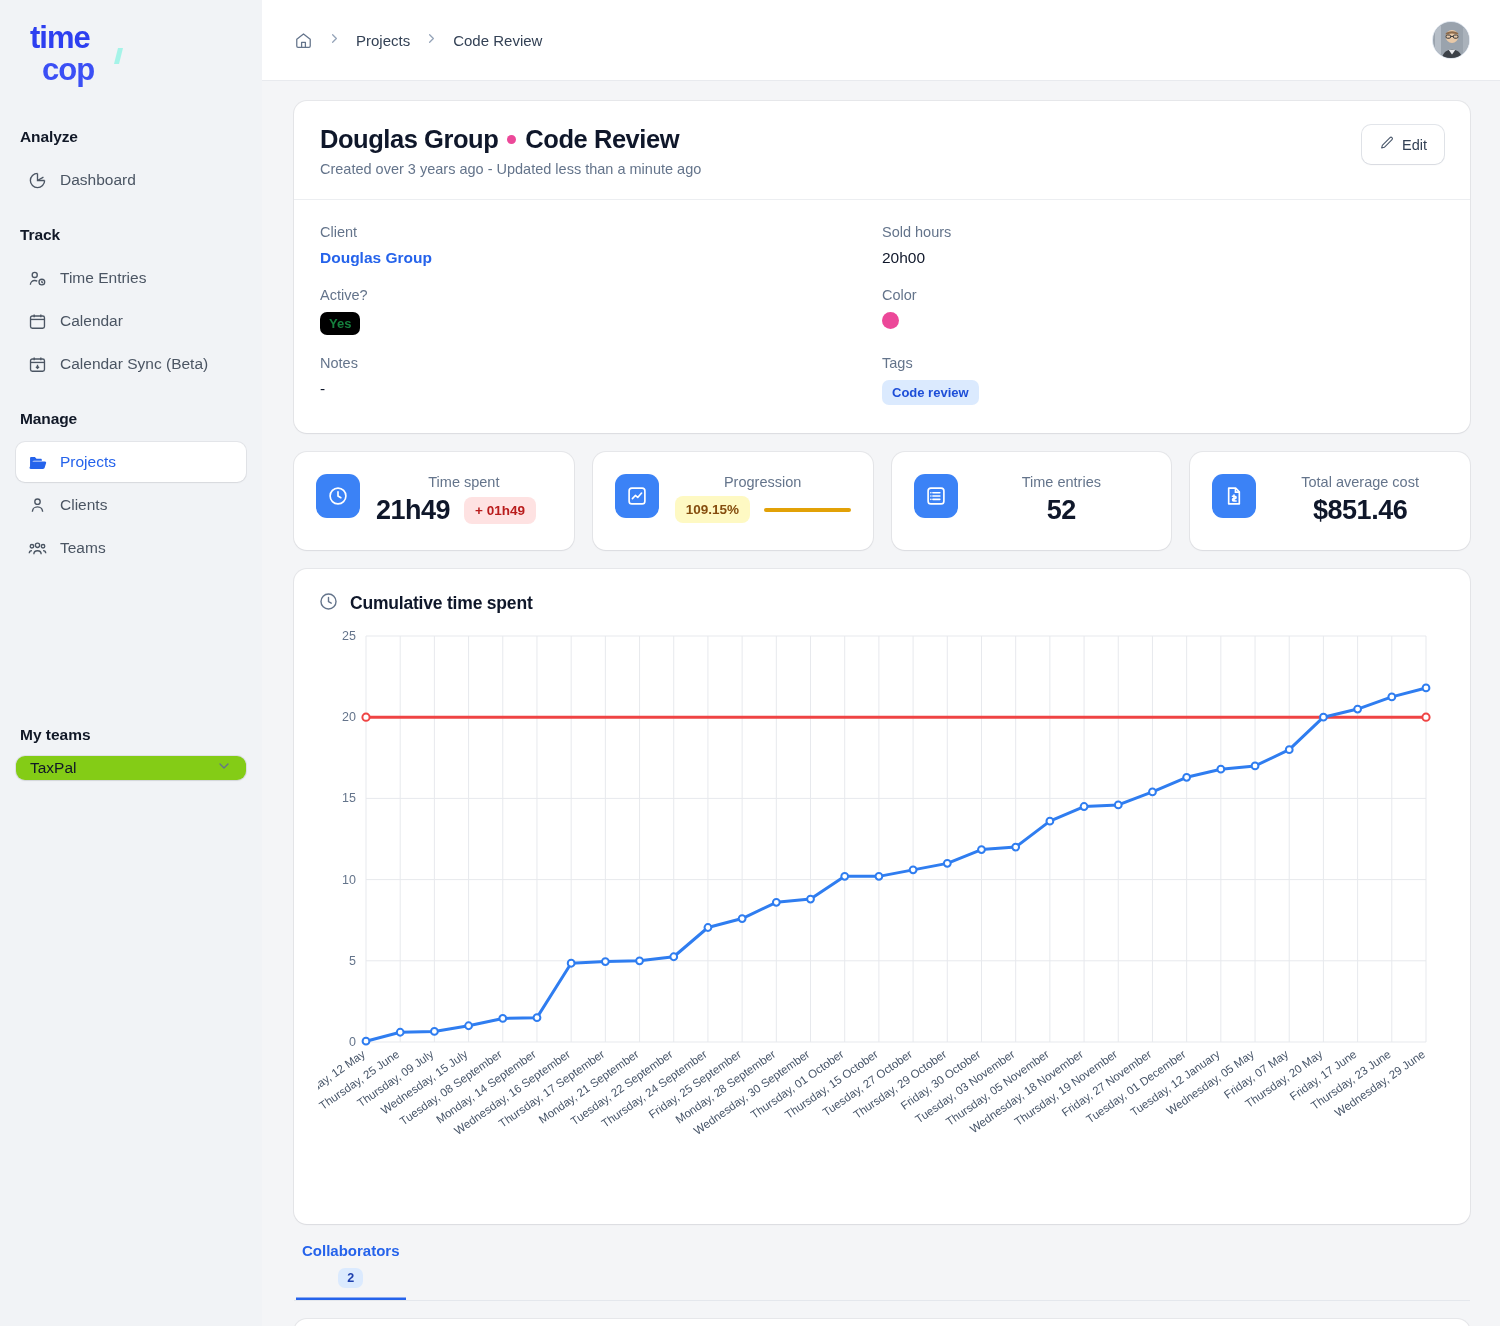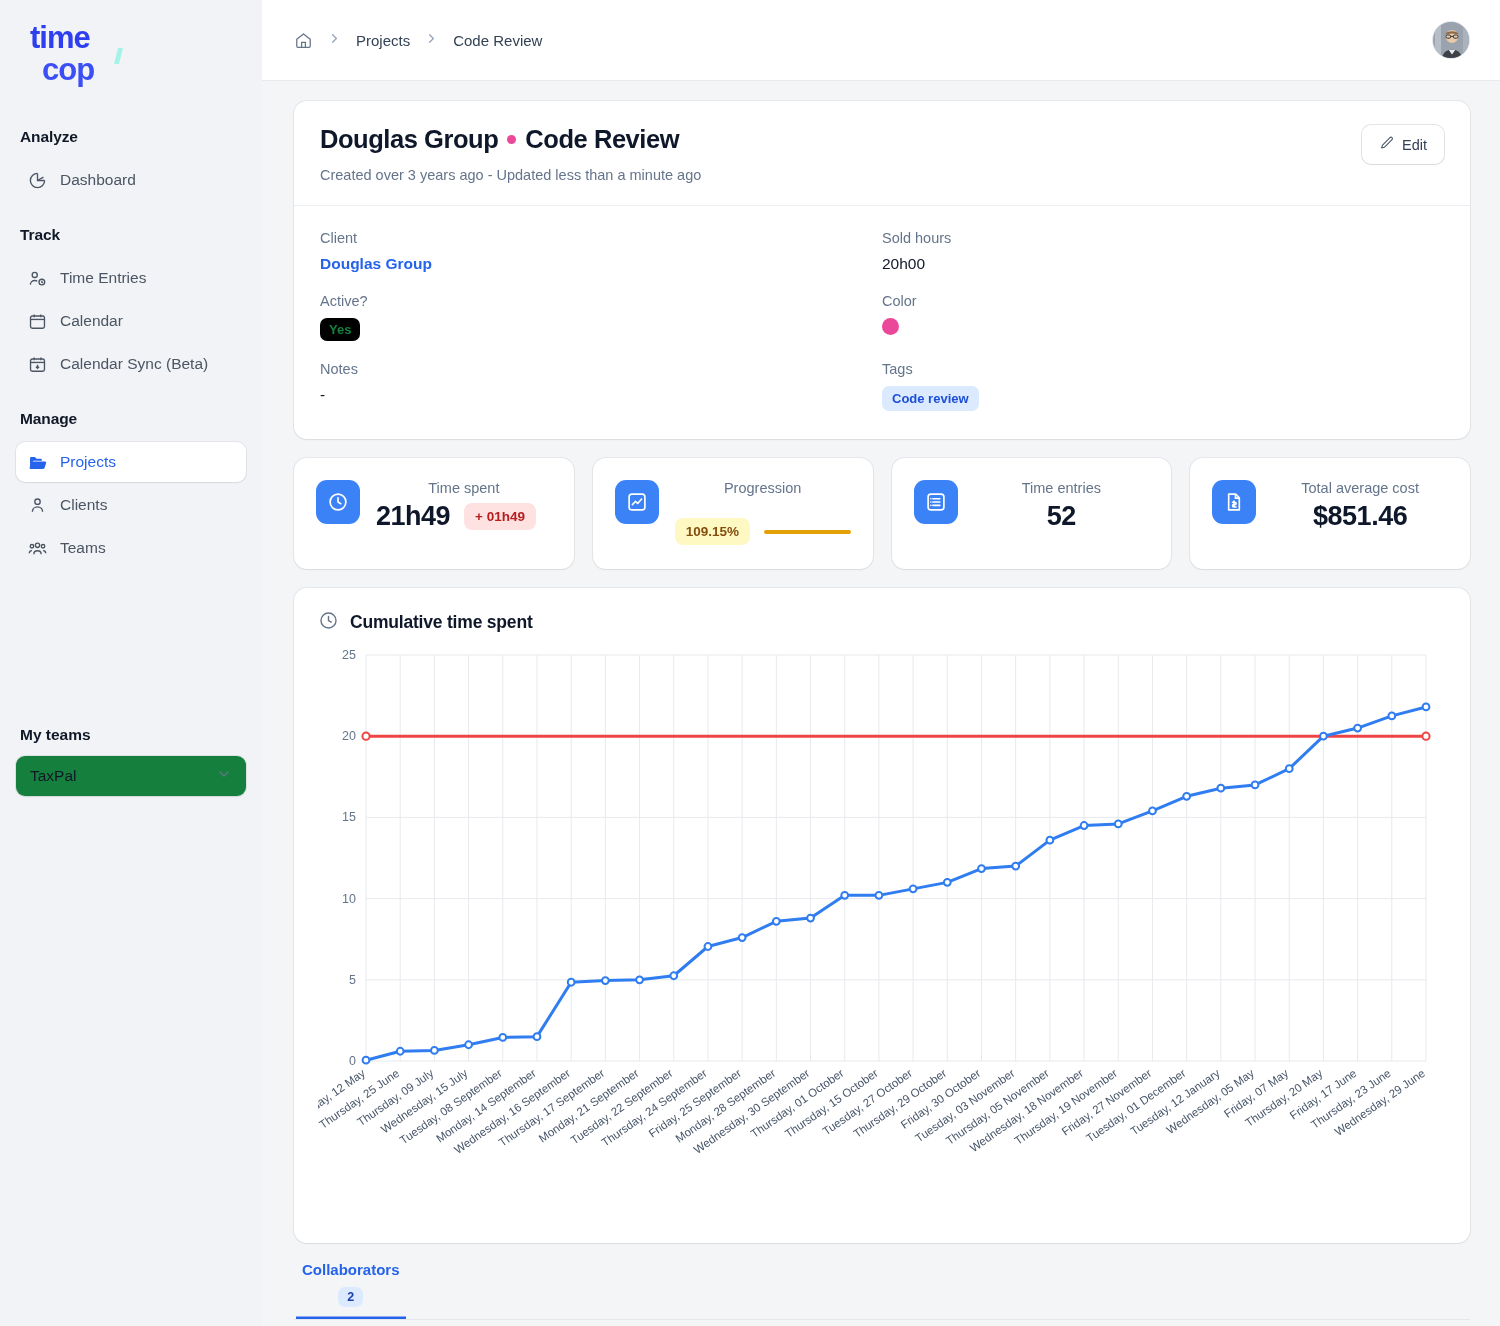--- a/index.html
+++ b/index.html
@@ -38,21 +38,21 @@
   .nav-item.active {
     background: #ffffff; color: #2563eb; font-weight: 500;
     box-shadow: 0 1px 2px rgba(16,24,40,.06), 0 0 0 1px rgba(16,24,40,.06);
   }
   .nav-item.active .ico svg { stroke: #2563eb; }
   .nav-item.active .ico svg.filled { fill: #2563eb; stroke: #2563eb; }
 
   .myteams { position: absolute; left: 16px; right: 16px; top: 726px; }
   .myteams-title { font-size: 15.5px; font-weight: 700; color:#111827; padding-left:4px; margin-bottom: 12px; }
   .team-select {
-    height: 40px; background:#15803d; border-radius: 9px;
+    height: 24px; background:#84cc16; border-radius: 9px;
     box-shadow: 0 1px 2px rgba(16,24,40,.06), 0 0 0 1px rgba(16,24,40,.08);
     display:flex; align-items:center; justify-content:space-between;
     padding: 0 14px; font-size: 15.5px; color:#111827; cursor:pointer;
   }
   .team-select .chev { color:#64748b; }
 
   
   .main { flex: 1 1 auto; background: #f4f5f7; height: 1326px; overflow: hidden; position: relative; }
   .topbar {
     height: 81px; background: #ffffff; border-bottom: 1px solid #e8eaee;
@@ -74,21 +74,21 @@
     background:#fff; border-radius: 13px;
     box-shadow: 0 1px 2px rgba(16,24,40,.05), 0 0 0 1px rgba(16,24,40,.06);
   }
 
   
   .proj-card { padding: 24px 26px 28px 26px; margin-bottom: 19px; }
   .proj-head { display:flex; align-items:flex-start; }
   .proj-titles { flex:1 1 auto; }
   .proj-title { font-size: 25.5px; font-weight: 700; color:#0f172a; letter-spacing:-0.45px; display:flex; align-items:center; gap:9px;}
   .proj-dot { width:9px; height:9px; border-radius:50%; display:inline-block; }
-  .proj-sub { font-size: 14.5px; color:#64748b; margin-top: 13px; }
+  .proj-sub { font-size: 14.5px; color:#64748b; margin-top: 7px; }
   .edit-btn {
     display:flex; align-items:center; gap:7px; height:39px; padding: 0 17px;
     border-radius: 9px; background:#fff; cursor:pointer;
     box-shadow: 0 1px 2px rgba(16,24,40,.05), 0 0 0 1px #e2e5ea;
     font-size:14.5px; font-weight:400; color:#334155;
   }
   .edit-btn svg { width:16px; height:16px; stroke:#475569; fill:none; stroke-width:1.6; }
 
   .divider { height:1px; background:#eceef1; margin: 22px -26px 0 -26px; }
 
@@ -370,21 +370,21 @@
 
         <div class="card stat">
           <div class="stat-icon">
             <svg viewBox="0 0 24 24">
                 <rect x="3.4" y="3.4" width="17.2" height="17.2" rx="3"></rect>
                 <path d="M7 14.8l3.2-3.4 2.6 2.2 4.2-4.8" stroke-linecap="round" stroke-linejoin="round"></path>
               </svg>
           </div>
           <div class="stat-body">
             <div class="stat-label">Progression</div>
-            <div class="stat-row" style="margin-top:22px">
+            <div class="stat-row" style="margin-top:6px">
               <span class="pill-yellow">109.15%</span>
               <span class="prog-bar"></span>
             </div>
           </div>
         </div>
 
         <div class="card stat">
           <div class="stat-icon">
             <svg viewBox="0 0 24 24">
                 <rect x="3.4" y="3.4" width="17.2" height="17.2" rx="3"></rect>

